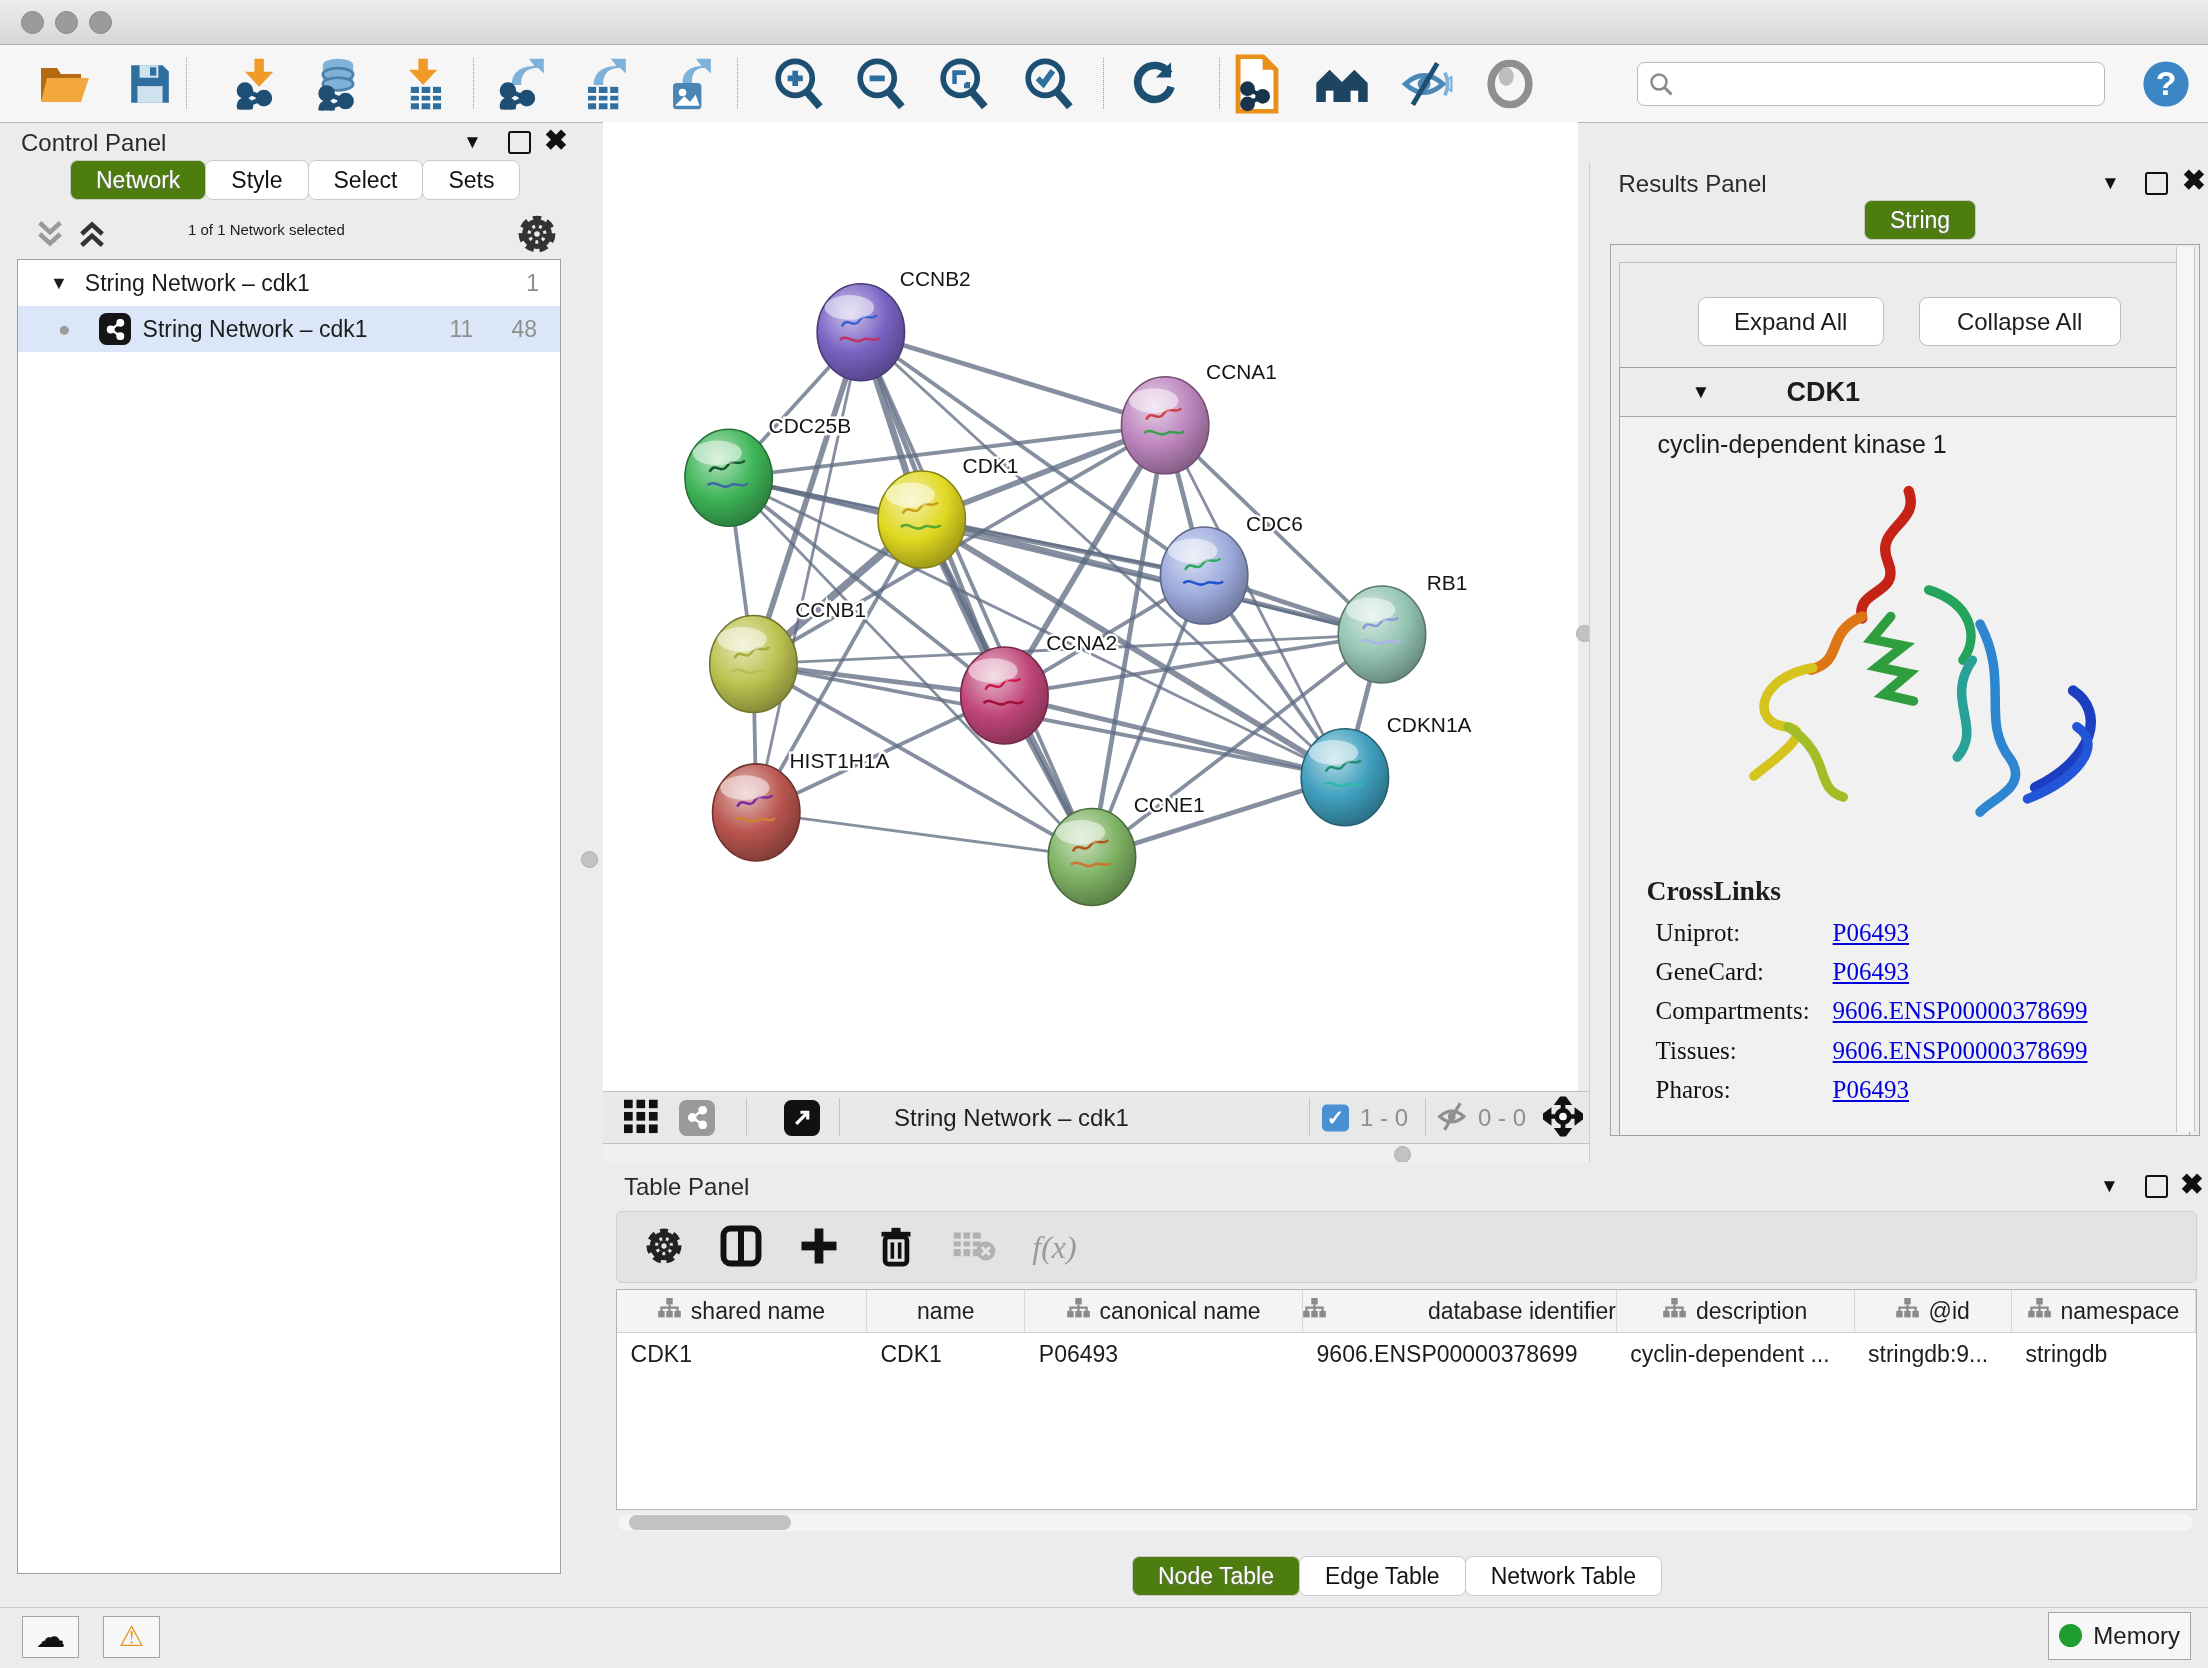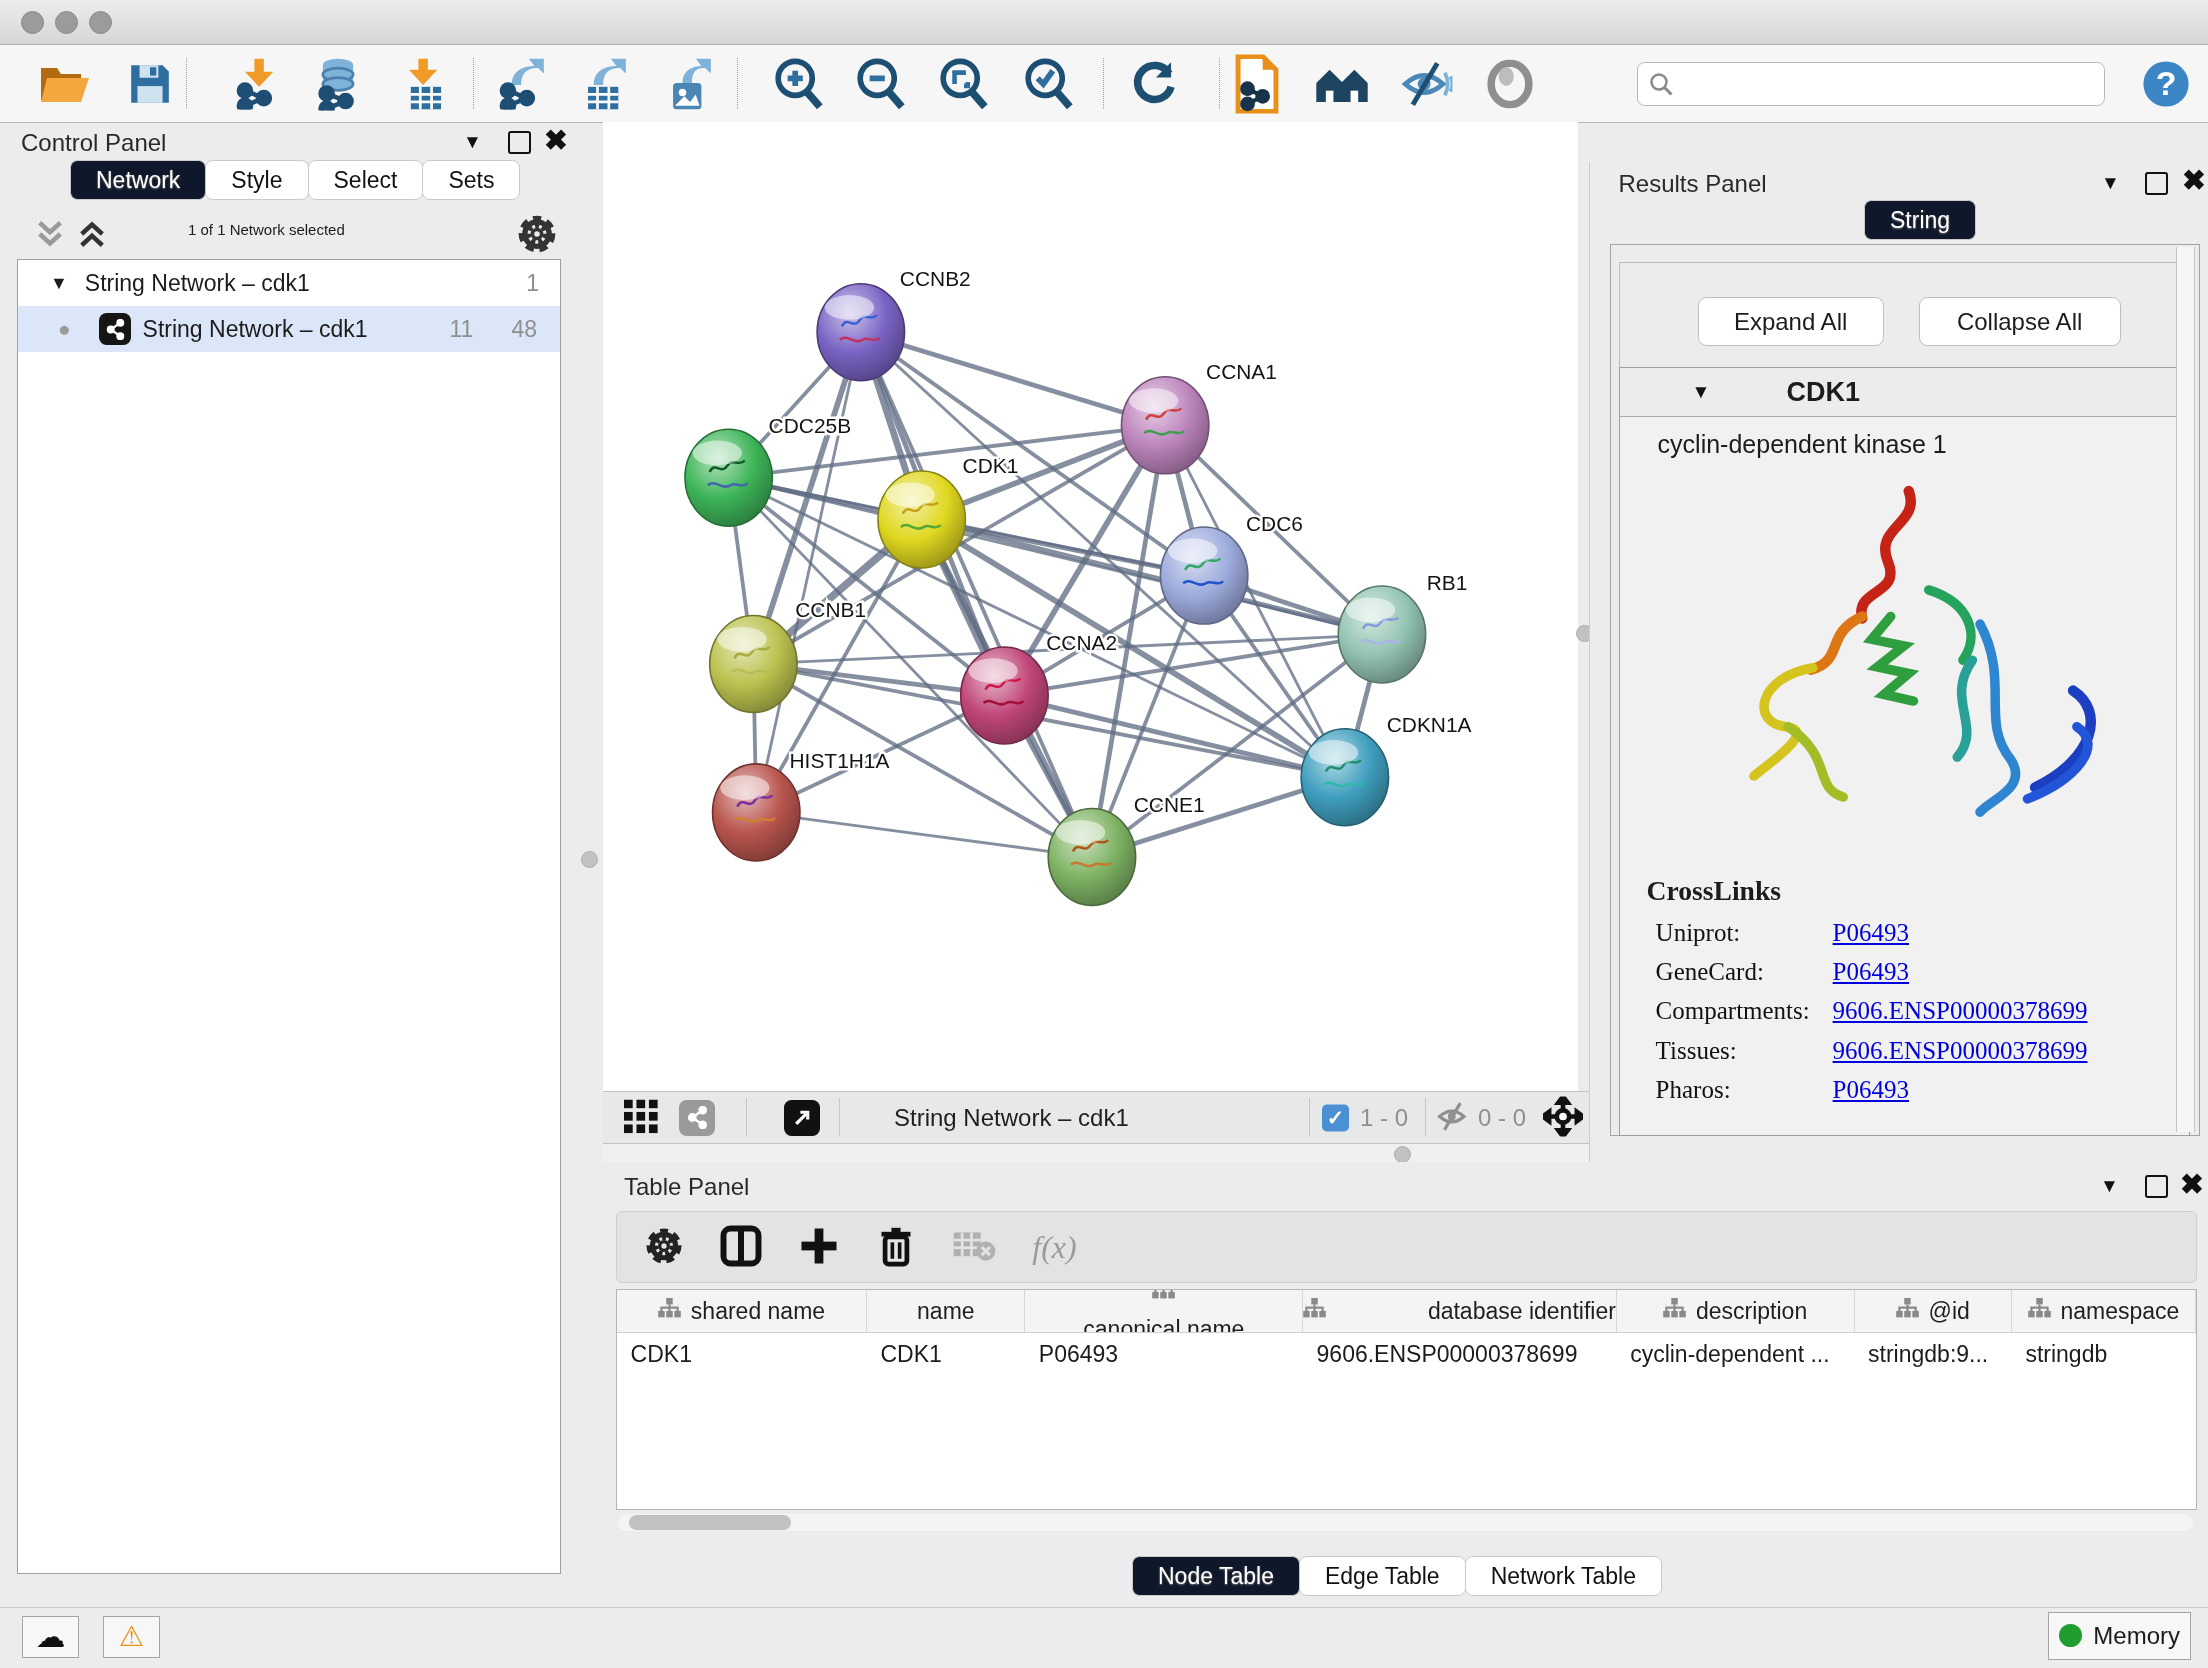--- a/index.html
+++ b/index.html
@@ -16,21 +16,21 @@
   .toolbar{position:absolute;left:0;top:45px;width:100%;height:77px;background:#f6f6f6;
     border-bottom:1.9px solid #b6b6b6;}
   .tbi{position:absolute;top:50%;transform:translate(-50%,-50%);display:flex;align-items:center;justify-content:center;}
   .tbsep{position:absolute;top:13.3px;height:51px;border-left:1.9px dotted #9d9d9d;}
   .searchbox{position:absolute;left:1637px;top:17px;width:468px;height:44px;background:#fff;
     border:1.9px solid #b9b9b9;border-radius:7.6px;display:flex;align-items:center;padding-left:11.4px;box-sizing:border-box;}
   
   .ptitle{font-size:24px;color:#2a2a2a;}
   .tab{display:inline-block;background:#fff;border:1px solid #c9c9c9;border-radius:7.6px;
     font-size:23px;padding:5.7px 25px;margin-right:-1px;color:#111;}
-  .tab.sel{background:#0f172a;color:#fff;text-shadow:0 1px 1.9px #777;}
+  .tab.sel{background:#4d7c0f;color:#fff;text-shadow:0 1px 1.9px #777;}
   
   .ctl-list{position:absolute;left:17px;top:259px;width:544px;height:1315px;background:#fff;
     border:1.9px solid #9f9f9f;box-sizing:border-box;}
   .net-row{height:46px;display:flex;align-items:center;font-size:23px;}
   .net-row.sel{background:#dbe7f8;}
   .share-badge{width:32px;height:32px;background:#151515;border-radius:7.6px;display:inline-flex;
     align-items:center;justify-content:center;margin-right:11.4px;}
   
   .canvas{position:absolute;left:603px;top:122px;width:975px;height:969px;background:#fff;}
   .netlabel{font-size:22px;fill:#141414;paint-order:stroke;stroke:#ffffff;stroke-width:5px;
@@ -723,21 +723,21 @@
                 </g>
                 <g stroke="#8a8a8a" stroke-width="1.4" fill="none">
                   <path d="M7 4 v2 M2 8 v-2 h10 v2 M7 6 v2"></path>
                 </g>
               </svg></span>
             <span>shared name</span>
           </div>
           <div class="th" style="width: 159px;">
             <span>name</span>
           </div>
-          <div class="th" style="width: 279px; flex-direction: column;">
+          <div class="th" style="width: 279px;">
             <span><svg width="23" height="21" viewBox="0 0 14 13">
                 <g fill="#8a8a8a">
                   <rect x="5" y="0" width="4" height="4"></rect>
                   <rect x="0" y="8" width="4" height="4"></rect>
                   <rect x="5" y="8" width="4" height="4"></rect>
                   <rect x="10" y="8" width="4" height="4"></rect>
                 </g>
                 <g stroke="#8a8a8a" stroke-width="1.4" fill="none">
                   <path d="M7 4 v2 M2 8 v-2 h10 v2 M7 6 v2"></path>
                 </g>

